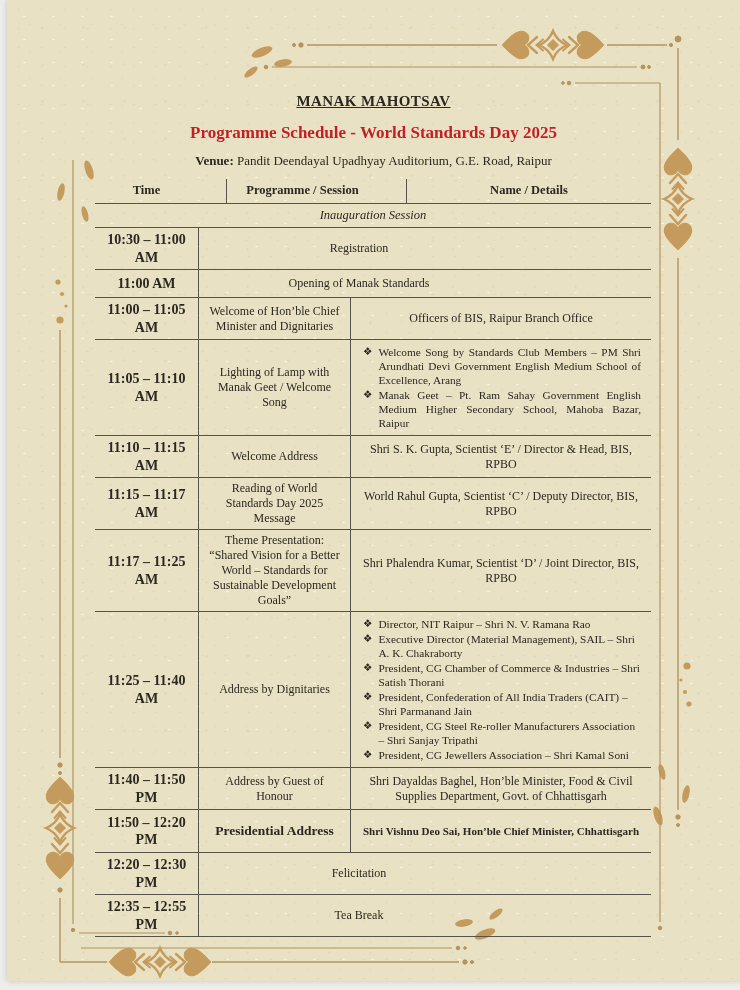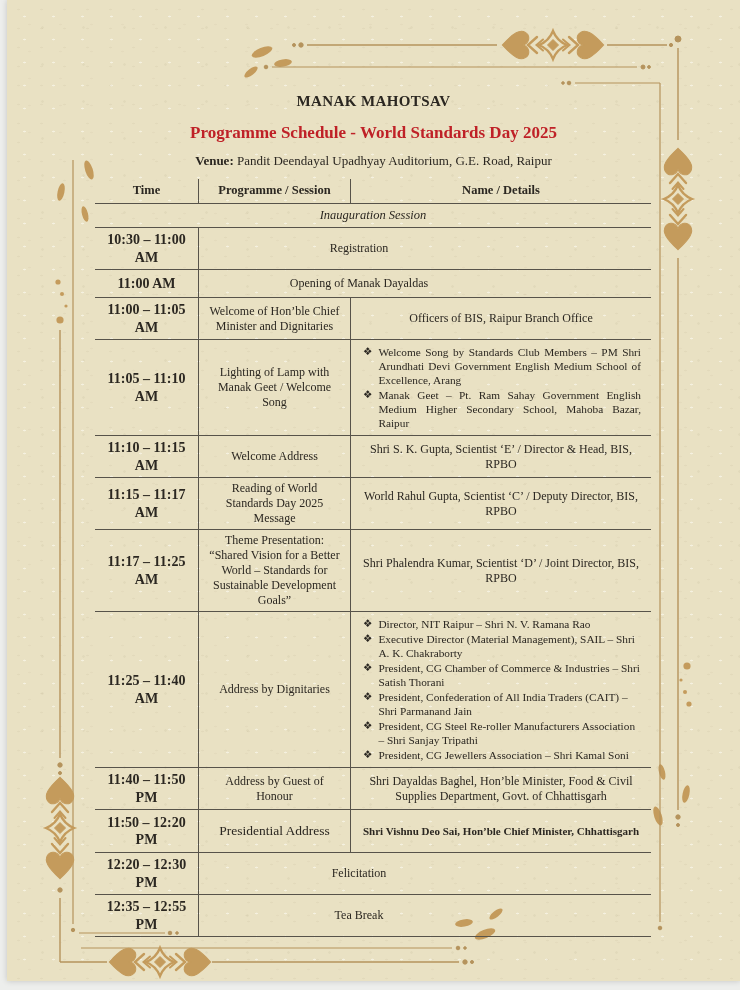--- a/index.html
+++ b/index.html
@@ -18,46 +18,46 @@
       radial-gradient(rgba(255,255,248,.55) 1px, transparent 1.4px),
       radial-gradient(rgba(90,74,40,.05) 1.2px, transparent 1.6px);
     background-size:23px 19px, 31px 27px, 29px 23px, 41px 37px;
     background-position:0 0, 7px 11px, 3px 5px, 15px 9px;
     box-shadow:0 0 6px rgba(0,0,0,.18);
   }
   .frame-svg{position:absolute;left:0;top:0;pointer-events:none;}
   .content{position:relative;z-index:2;padding-top:93px;}
   .doc-title{
     text-align:center;font-weight:bold;font-size:15px;letter-spacing:.4px;
-    margin:0;
+    text-decoration:underline;margin:0;
   }
   .doc-subtitle{
     text-align:center;font-weight:bold;font-size:17px;color:var(--accent,#bf2127);
     margin:13px 0 0 0;
   }
   .doc-venue{text-align:center;font-size:13px;margin:10px 0 0 0;}
   .doc-venue .vlabel{font-weight:bold;}
 
   .schedule{width:556px;margin:10px 0 0 88px;font-size:12px;}
   .row{display:grid;grid-template-columns:103px 152px 1fr;border-bottom:1px solid #57534a;}
   .cell{display:flex;align-items:center;justify-content:center;text-align:center;
         padding:3px 8px;line-height:1.25;}
   .c2,.c3{border-left:1px solid #57534a;}
   .merged{grid-column:2/4;border-left:1px solid #57534a;padding-right:140px;}
   .time{font-weight:bold;font-size:14px;}
   .hdr .cell{font-weight:bold;font-size:12.5px;}
-  .hdr{min-height:24px;}
+  .hdr{min-height:24px;gap:28px;}
   .session{min-height:23px;}
   .session .cell{grid-column:1/4;font-weight:normal;font-style:italic;font-size:12.5px;}
   .bullets-cell{justify-content:flex-start;text-align:left;align-items:center;padding:4px 10px 4px 12px;}
   ul.dmd{list-style:none;margin:0;padding:0;font-size:11.3px;line-height:1.24;}
   ul.dmd li{display:flex;gap:6px;margin:1px 0;}
   ul.dmd .bsym{flex:0 0 auto;font-size:10.5px;line-height:inherit;}
   ul.dmd.just li span.btxt{text-align:justify;}
-  .emph-prog{font-weight:normal;font-size:13.5px;}
+  .emph-prog{font-weight:bold;font-size:13.5px;}
   .emph-name{font-weight:bold;font-size:11px;line-height:1.3;}
   .r0{min-height:27px}.r1{min-height:27px}.r2{min-height:31px}.r3{min-height:85px}
   .r4{min-height:32px}.r5{min-height:35px}.r6{min-height:66px}.r7{min-height:146px}
   .r8{min-height:34px}.r9{min-height:42px}.r10{min-height:22px}.r11{min-height:23px}
   .r12{min-height:23px}
 </style>
 </head>
 <body style="--accent: #bf2127; --paper: #e9e1c3;">
 
 <div class="paper">
@@ -167,21 +167,21 @@
         <div class="cell">Inauguration Session</div>
       </div>
 
       <div class="row r0">
         <div class="cell time">10:30 – 11:00 AM</div>
         <div class="cell merged">Registration</div>
       </div>
 
       <div class="row r1">
         <div class="cell time">11:00 AM</div>
-        <div class="cell merged">Opening of Manak Dayaldas</div>
+        <div class="cell merged">Opening of Manak Standards</div>
       </div>
 
       <div class="row r2">
         <div class="cell time">11:00 – 11:05 AM</div>
         <div class="cell c2">Welcome of Hon’ble Chief Minister and Dignitaries</div>
         <div class="cell c3">Officers of BIS, Raipur Branch Office</div>
       </div>
 
       <div class="row r3">
         <div class="cell time">11:05 – 11:10 AM</div>

